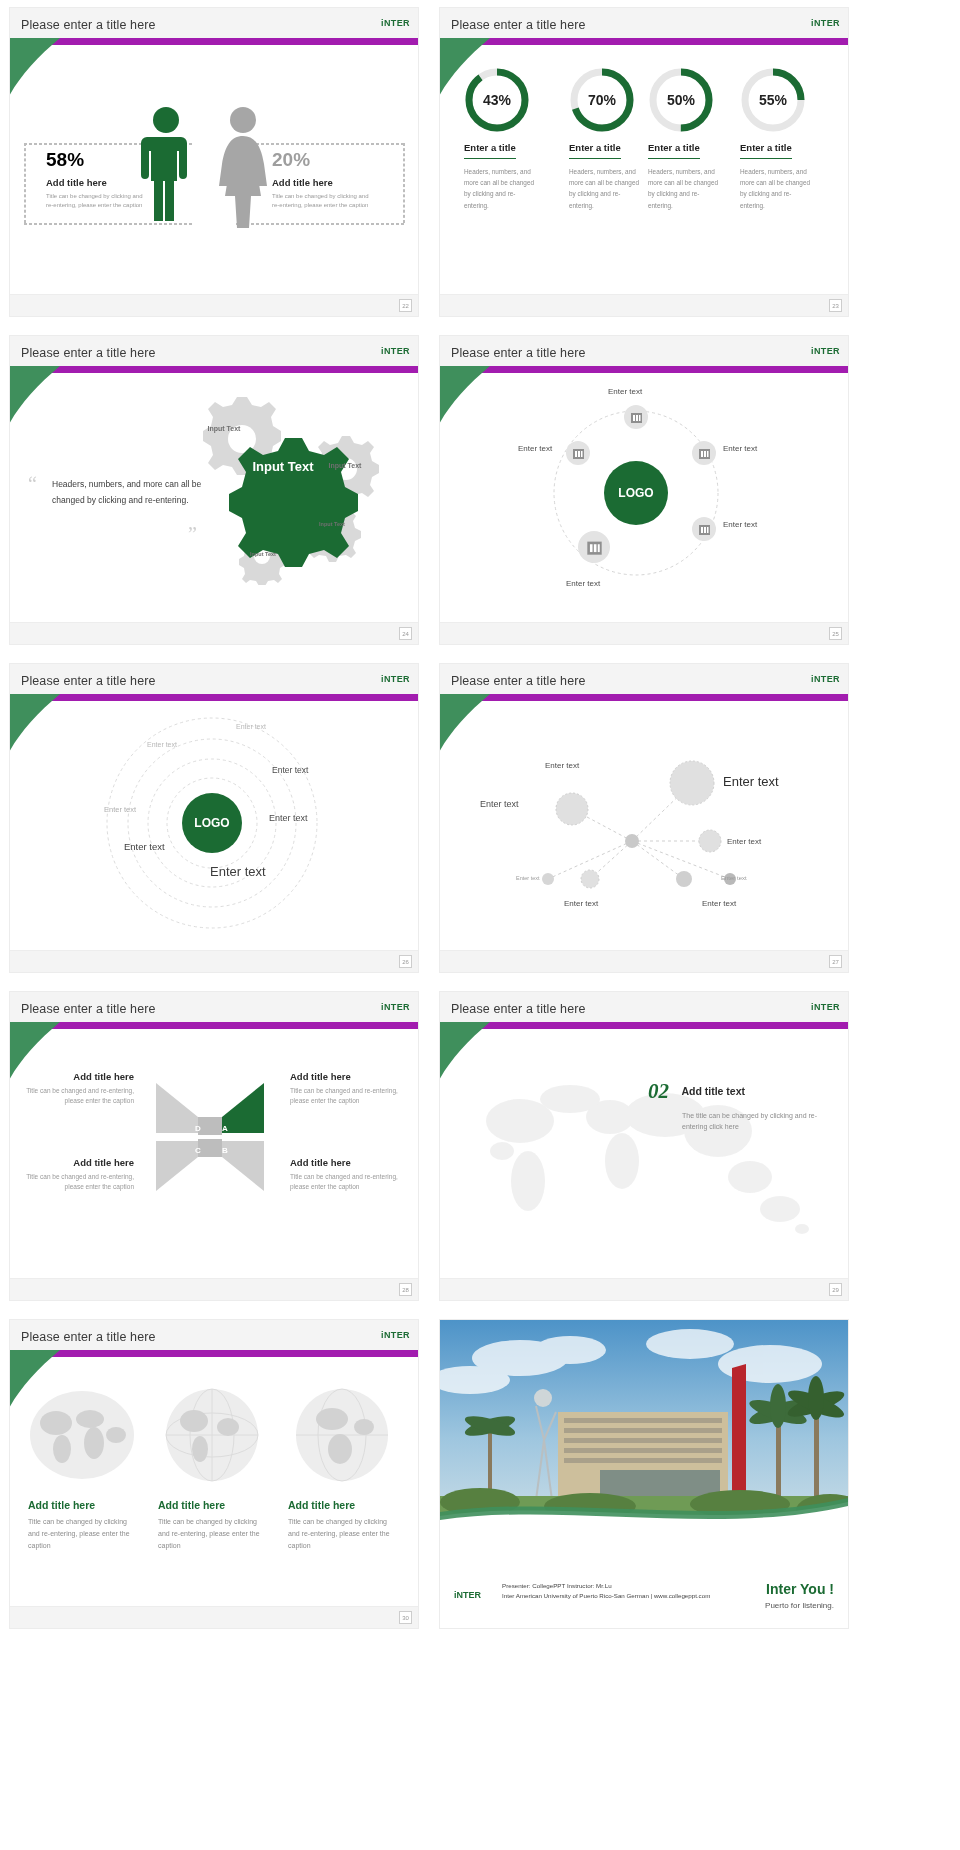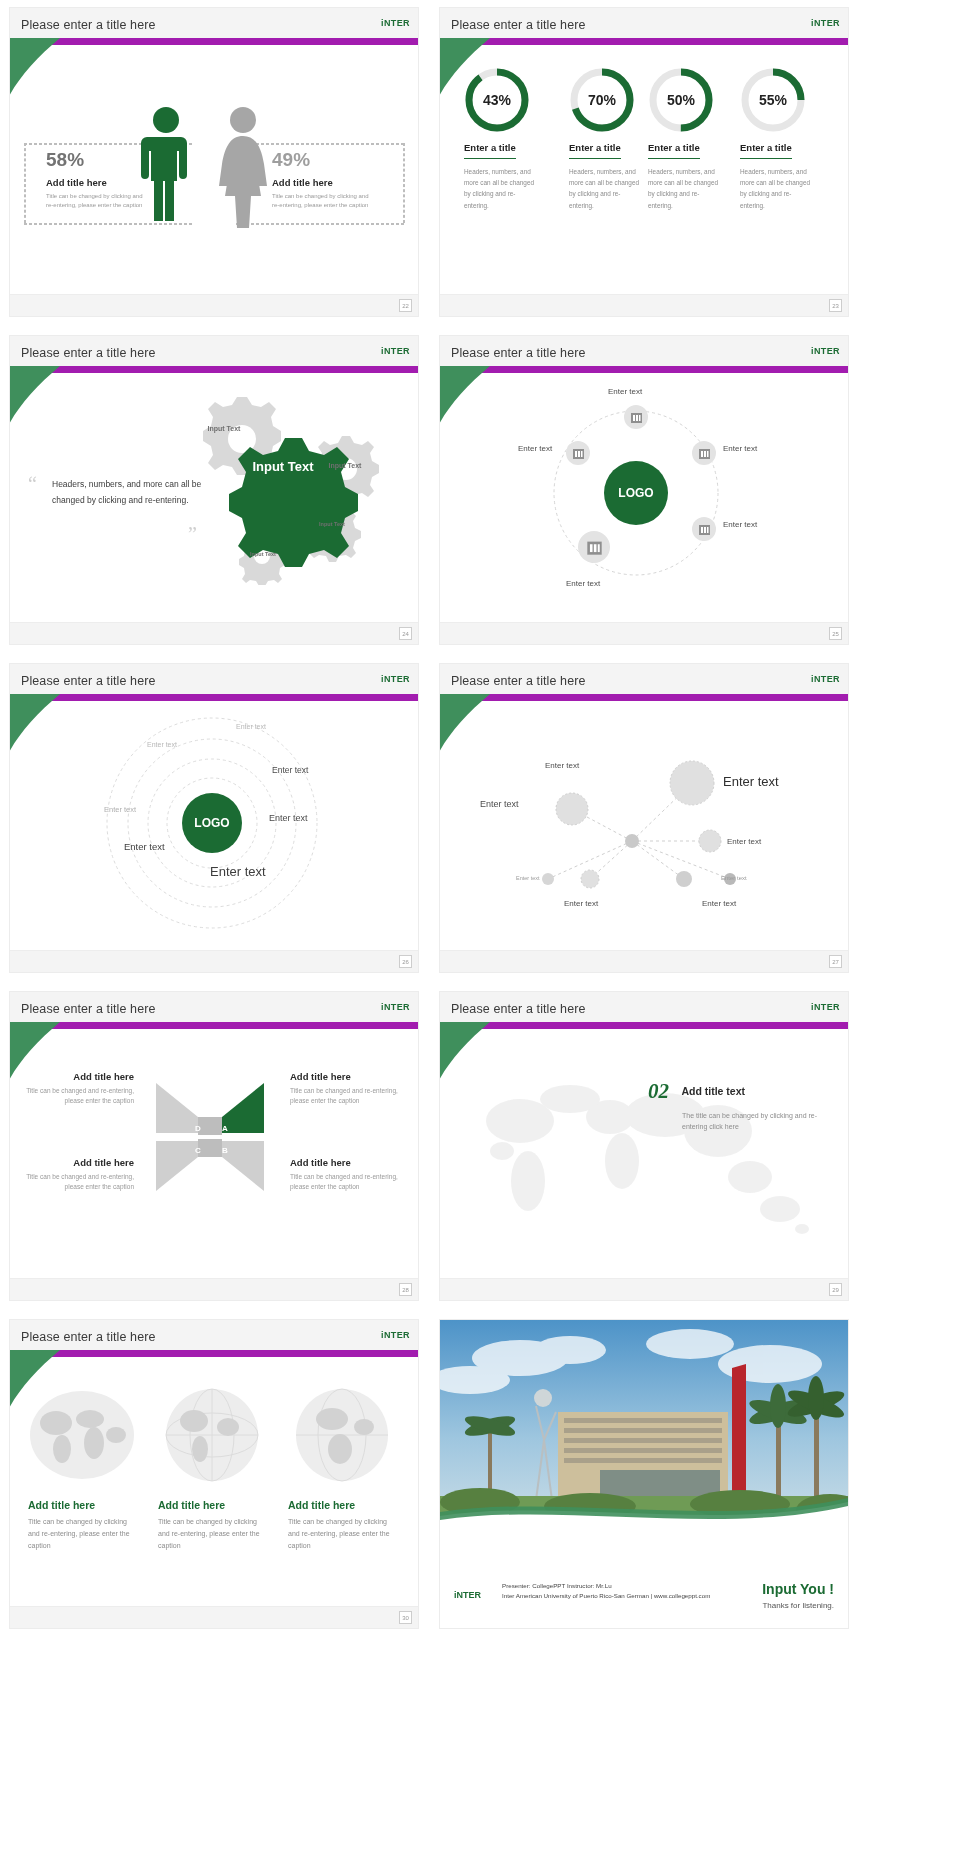--- a/index.html
+++ b/index.html
@@ -55,21 +55,21 @@
     background: #fff;
   }
   
   .swoosh {
     position: absolute; left: -10px; top: 30px; width: 200px; height: 80px;
     overflow: hidden; pointer-events: none;
   }
   .swoosh svg { display: block; }
   .body { position: absolute; left: 0; right: 0; top: 37px; bottom: 22px; }
 
-  .green { color: #737373; }
+  .green { color: #000000; }
   .gray { color: #9e9e9e; }
 
   
   .s22-dash {
     position: absolute; border: 1px dashed #bdbdbd;
   }
   .pct { font-size: 19px; font-weight: bold; }
   .addtitle { font-size: 9.5px; font-weight: bold; color: #2b2b2b; }
   .capt { font-size: 6px; color: #9a9a9a; line-height: 1.5; }
 
@@ -163,21 +163,21 @@
           <path d="M28 31 c-12 0 -18 10 -21 28 l-3 22 h8 l2 -14 l-4 24 h10 l2 32 h12 l2 -32 h10 l-4 -24 l2 14 h8 l-3 -22 c-3 -18 -9 -28 -21 -28 z" fill="#a6a6a6"></path>
         </svg>
 
         <div style="position:absolute;left:36px;top:104px;width:120px;">
           <div class="pct green">58%</div>
           <div class="addtitle" style="margin-top:6px;">Add title here</div>
           <div class="capt" style="margin-top:4px;width:98px;">Title can be changed by clicking and re-entering, please enter the caption</div>
         </div>
 
         <div style="position:absolute;left:262px;top:104px;width:125px;">
-          <div class="pct gray">49%</div>
+          <div class="pct gray">20%</div>
           <div class="addtitle" style="margin-top:6px;">Add title here</div>
           <div class="capt" style="margin-top:4px;width:100px;">Title can be changed by clicking and re-entering, please enter the caption</div>
         </div>
       </div>
       <div class="footerbar"></div>
       <div class="pagenum">22</div>
     </div>
 
     <div class="slide">
       <div class="hdr">
@@ -655,19 +655,19 @@
           <path d="M0 196 C120 178, 280 212, 408 182 L408 215 L0 215 Z" fill="#ffffff"></path>
           <path d="M0 192 C120 174, 280 208, 408 178 L408 186 C280 216, 120 182, 0 200 Z" fill="#3f8f5c" opacity=".9"></path>
         </svg>
       </div>
       <div class="finallogo">iNTER</div>
       <div class="presenter">
         <div>Presenter: CollegePPT    Instructor: Mr.Lu</div>
         <div>Inter American University of Puerto Rico-San German  |  www.collegeppt.com</div>
       </div>
       <div class="thanks">
-        <div class="t1">Input You !</div>
-        <div class="t2">Thanks for listening.</div>
+        <div class="t1">Inter You !</div>
+        <div class="t2">Puerto for listening.</div>
       </div>
     </div>
 
   </div>
 </div>
 
 </body></html>

